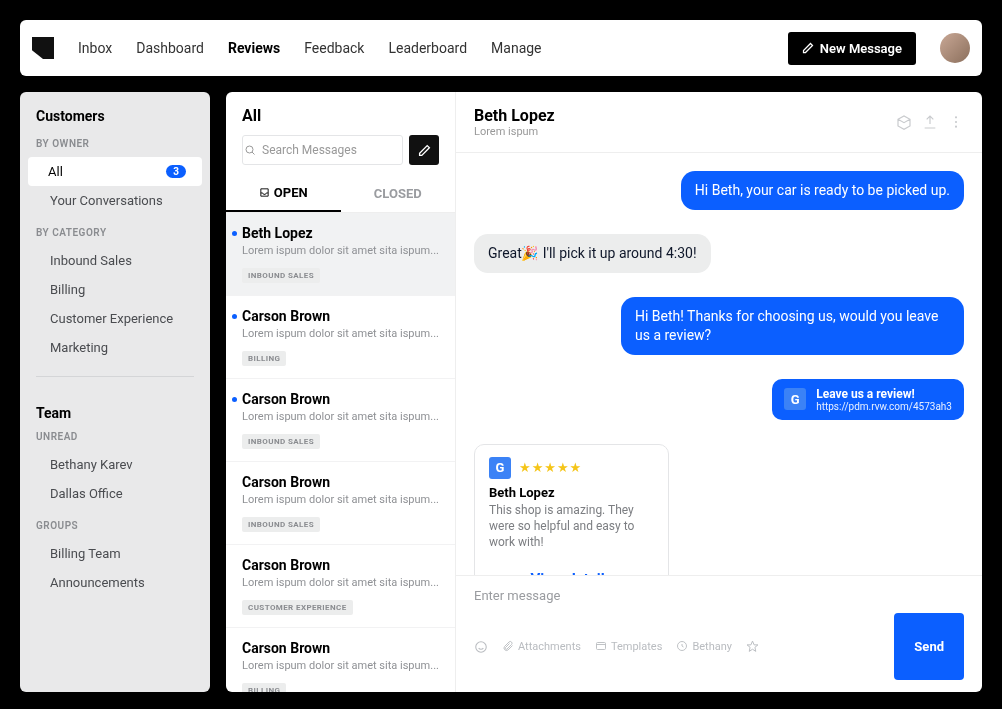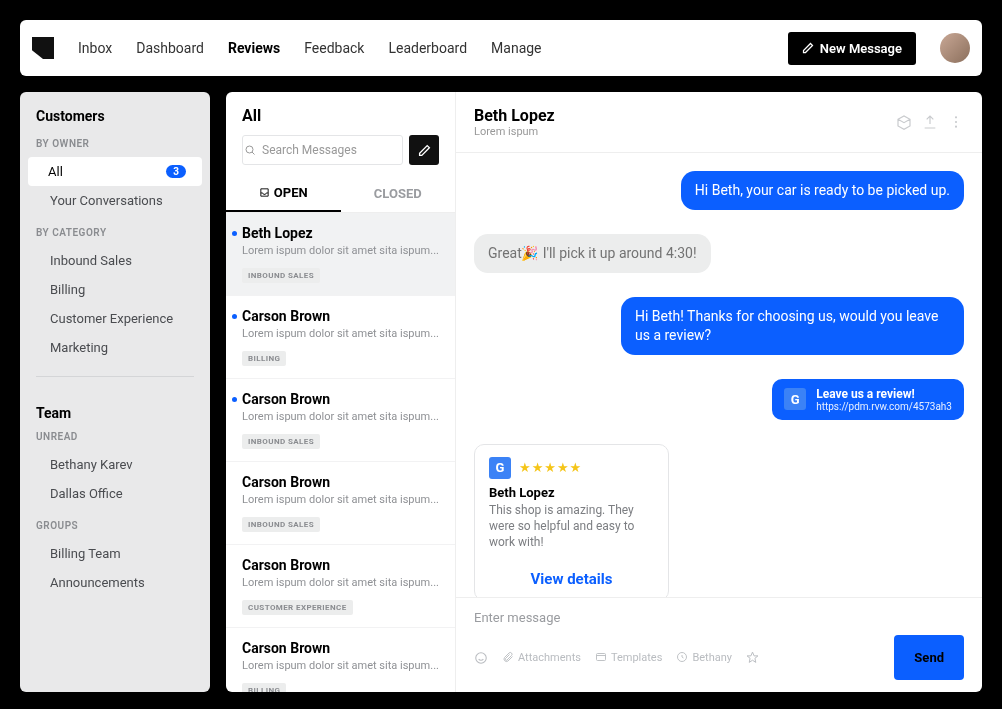--- a/index.html
+++ b/index.html
@@ -39,36 +39,36 @@
 .tag{display:inline-block;background:#eceded;color:#8a8c90;font-size:8px;font-weight:700;letter-spacing:0.4px;padding:3px 6px;border-radius:2px}
 .chat{flex:1;display:flex;flex-direction:column}
 .chat-hd{padding:14px 18px;border-bottom:1px solid #eee;display:flex;align-items:center;gap:10px}
 .chat-hd-txt{flex:1}
 .chat-name{font-weight:700;font-size:16px}
 .chat-sub{color:#999;font-size:11px}
 .hd-ico{color:#c9cbce;cursor:pointer}
 .msgs{flex:1;overflow-y:auto;padding:18px;display:flex;flex-direction:column;gap:24px}
 .bubble{max-width:70%;padding:10px 14px;border-radius:14px;font-size:14px;line-height:1.35}
 .out{align-self:flex-end;background:#0b5fff;color:#fff}
-.in{align-self:flex-start;background:#eceded;color:#737373}
+.in{align-self:flex-start;background:#eceded;color:#0f172a}
 .linkcard{align-self:flex-end;background:#0b5fff;color:#fff;border-radius:10px;padding:8px 12px;display:flex;align-items:center;gap:10px;font-size:12px}
 .gico{width:22px;height:22px;background:#3b82f6;border-radius:3px;display:flex;align-items:center;justify-content:center;color:#fff;font-weight:700;font-size:13px}
 .lc-title{font-weight:700;font-size:12px}
 .lc-url{font-size:10px;opacity:.9}
 .review{align-self:flex-start;border:1px solid #e4e5e7;border-radius:10px;padding:12px 14px;width:195px}
 .rv-top{display:flex;align-items:center;gap:8px;margin-bottom:6px}
 .stars{color:#f5c518;font-size:13px;letter-spacing:1px}
 .rv-name{font-weight:700;font-size:13px;margin-bottom:2px}
 .rv-body{color:#7c7e82;font-size:12px;line-height:1.35;margin-bottom:20px}
 .rv-link{color:#0b5fff;font-weight:700;font-size:15px;text-align:center;cursor:pointer}
 .composer{border-top:1px solid #eee;padding:12px 18px}
 .comp-input{color:#9a9ca0;font-size:13px;margin-bottom:10px}
 .comp-row{display:flex;align-items:center;gap:14px}
 .comp-ico{color:#b9bcc0;font-size:11px;display:flex;gap:4px;cursor:pointer}
-.send{margin-left:auto;background:#0b5fff;color:#000000;font-weight:700;font-size:13px;padding:15px 20px;border-radius:4px;cursor:pointer}
+.send{margin-left:auto;background:#0b5fff;color:#ffffff;font-weight:700;font-size:13px;padding:26px 20px;border-radius:4px;cursor:pointer}
 svg{display:block}
 </style>
 </head>
 <body>
 
 <div class="topbar">
   <div class="logo"></div>
   <div class="nav" id="nav">
       <div class="nav-item">Inbox</div>
       <div class="nav-item">Dashboard</div>

